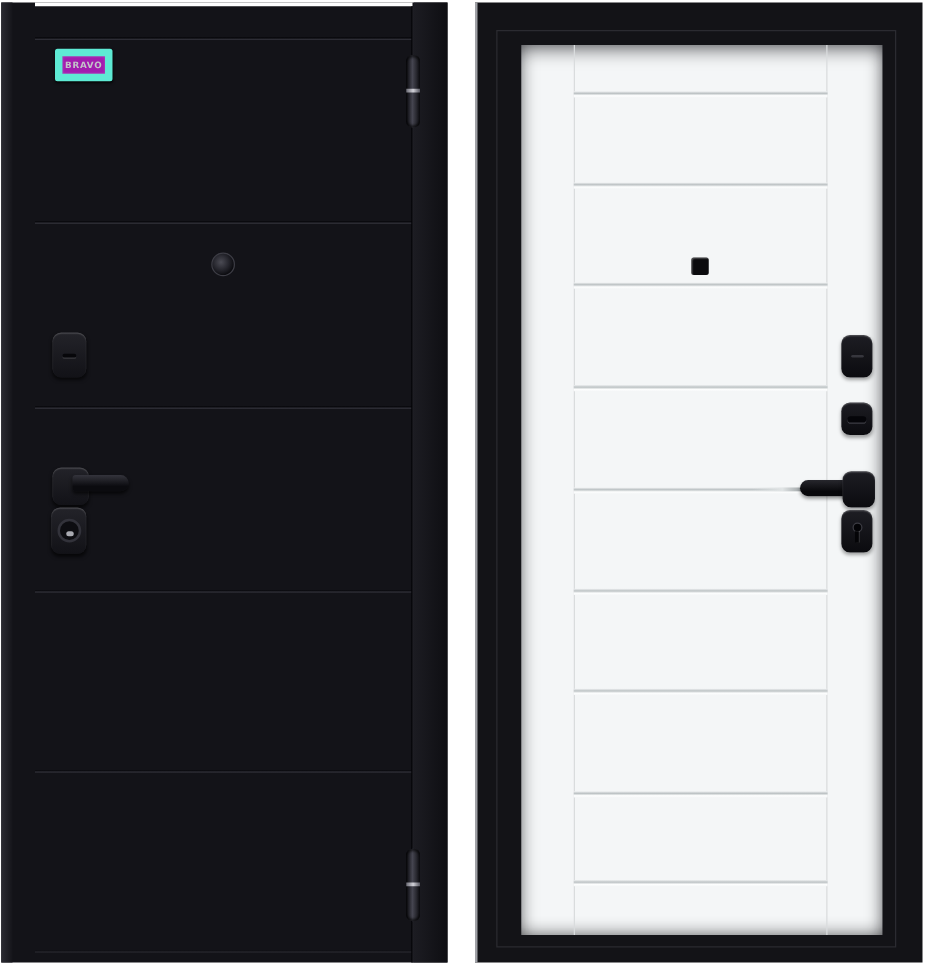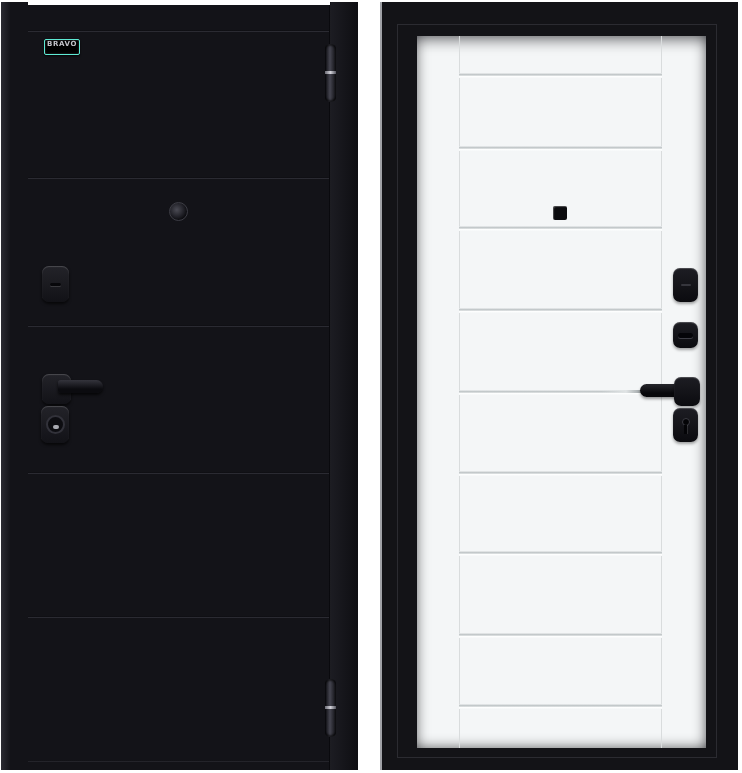--- a/index.html
+++ b/index.html
@@ -15,23 +15,23 @@
   .ext-top-sliver { position:absolute; left:27px; top:0; width:302px; height:3px; background:#ffffff; }
   .ext-leaf-edge { position:absolute; left:328px; top:3px; width:2px; height:765px;
     background:linear-gradient(90deg,#000003,#26262c); }
   .ext-hinge-post { position:absolute; left:330px; top:0; width:27px; height:100%;
     background:linear-gradient(90deg,#1c1c22,#0e0e12); }
   .groove { position:absolute; left:27px; width:302px; height:2px;
     background:linear-gradient(#020205,#383841); }
   .groove.bottom { background:linear-gradient(#0a0a0e,#2c2c33); }
 
   .bravo { position:absolute; left:43px; top:37px; width:34px; height:14px;
-    border:1px solid #5eead4; border-radius:2px; background:#000000;
+    border:6px solid #5eead4; border-radius:2px; background:#a21caf;
     color:#c3c3c9; font-size:7px; font-weight:bold; letter-spacing:0.6px;
-    display:flex; justify-content:center;
+    display:flex; align-items:center; justify-content:center;
     box-shadow:0 1px 2px rgba(0,0,0,0.8), inset 0 0 2px rgba(255,255,255,0.25); }
 
   .peephole { position:absolute; left:168px; top:200px; width:19px; height:19px; border-radius:50%;
     background:radial-gradient(circle at 40% 40%, #4b4b54 0%, #24242b 45%, #0c0c10 72%);
     border:1px solid #3d3d45; box-sizing:border-box; }
 
   .esc { position:absolute; border-radius:7px;
     background:linear-gradient(#232329,#121217);
     box-shadow:inset 0 1px 1px rgba(255,255,255,0.18), 0 2px 3px rgba(0,0,0,0.65);
     display:flex; align-items:center; justify-content:center; }

